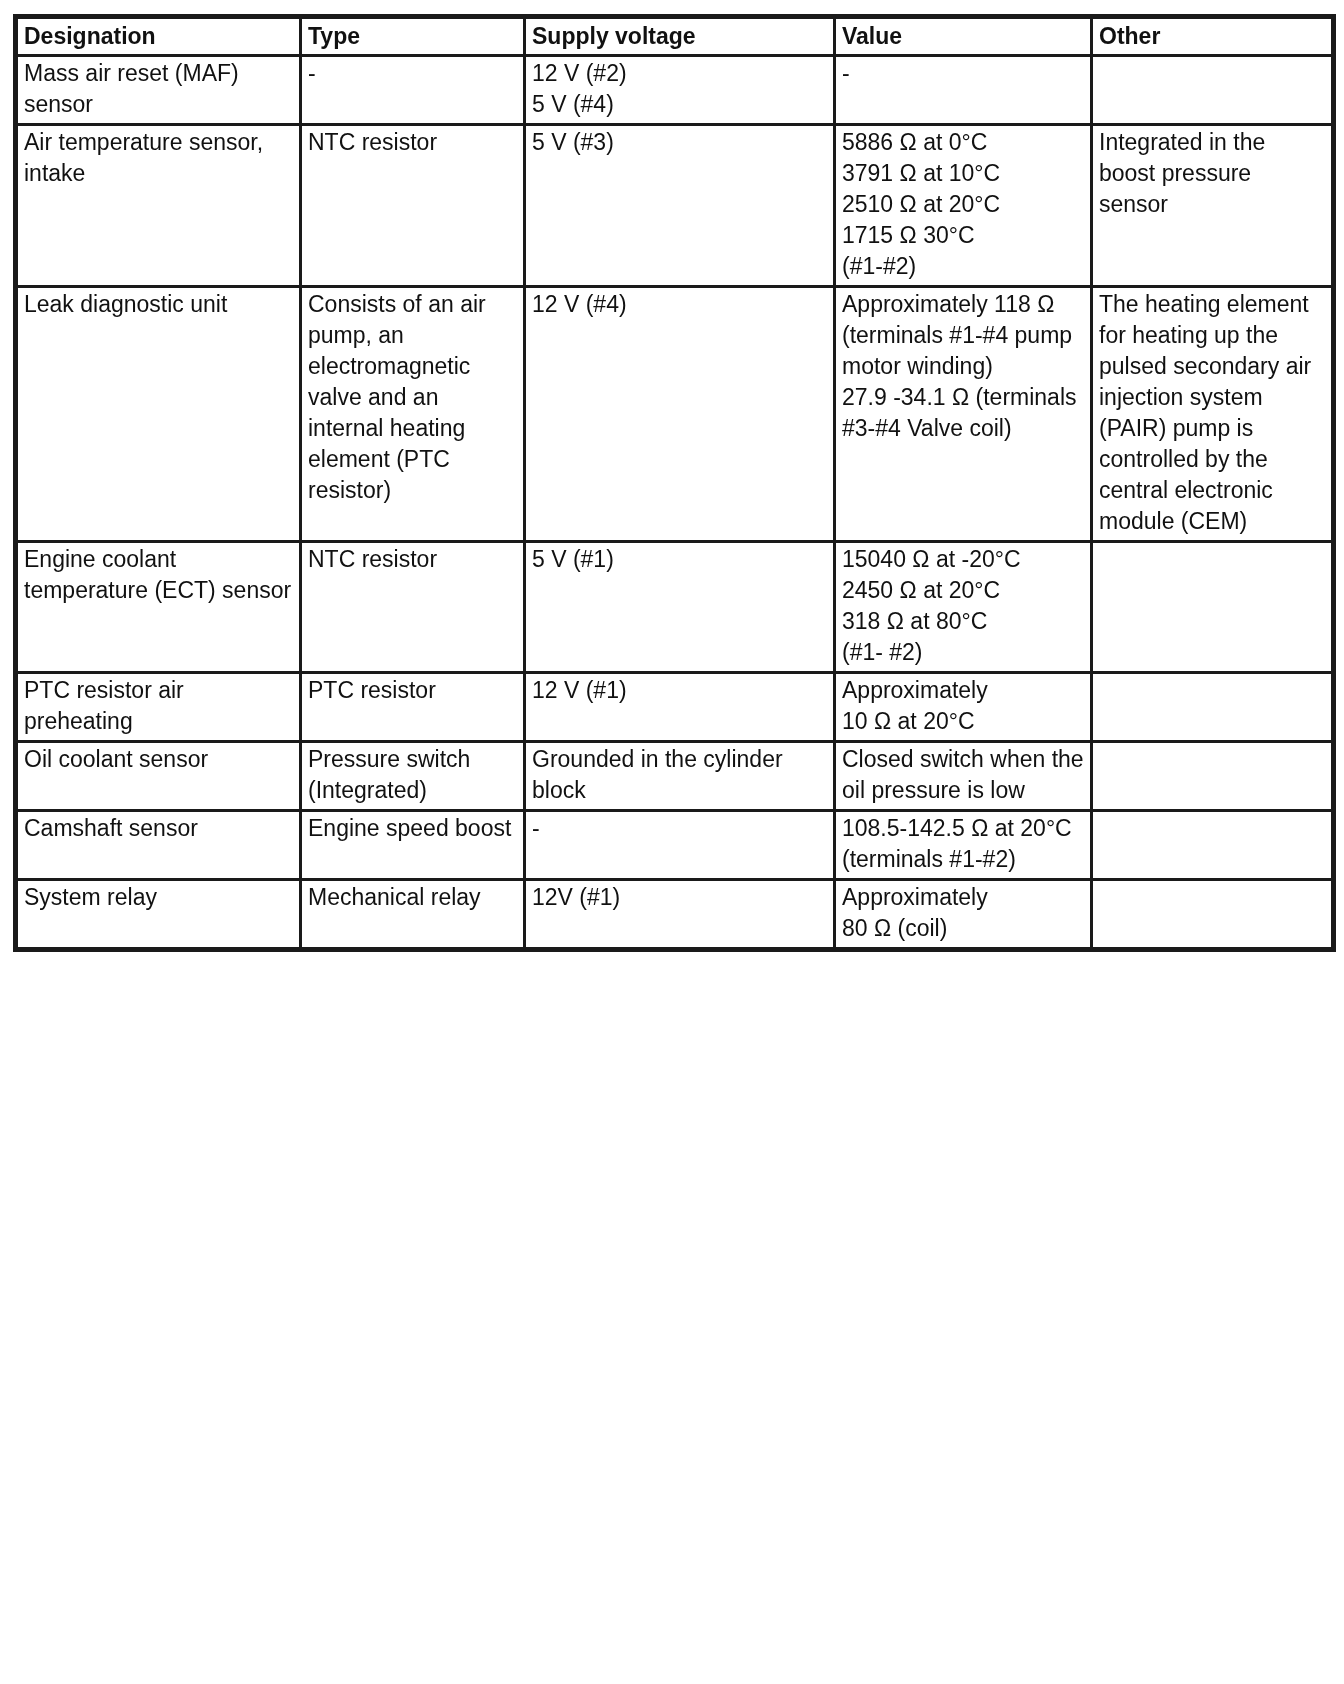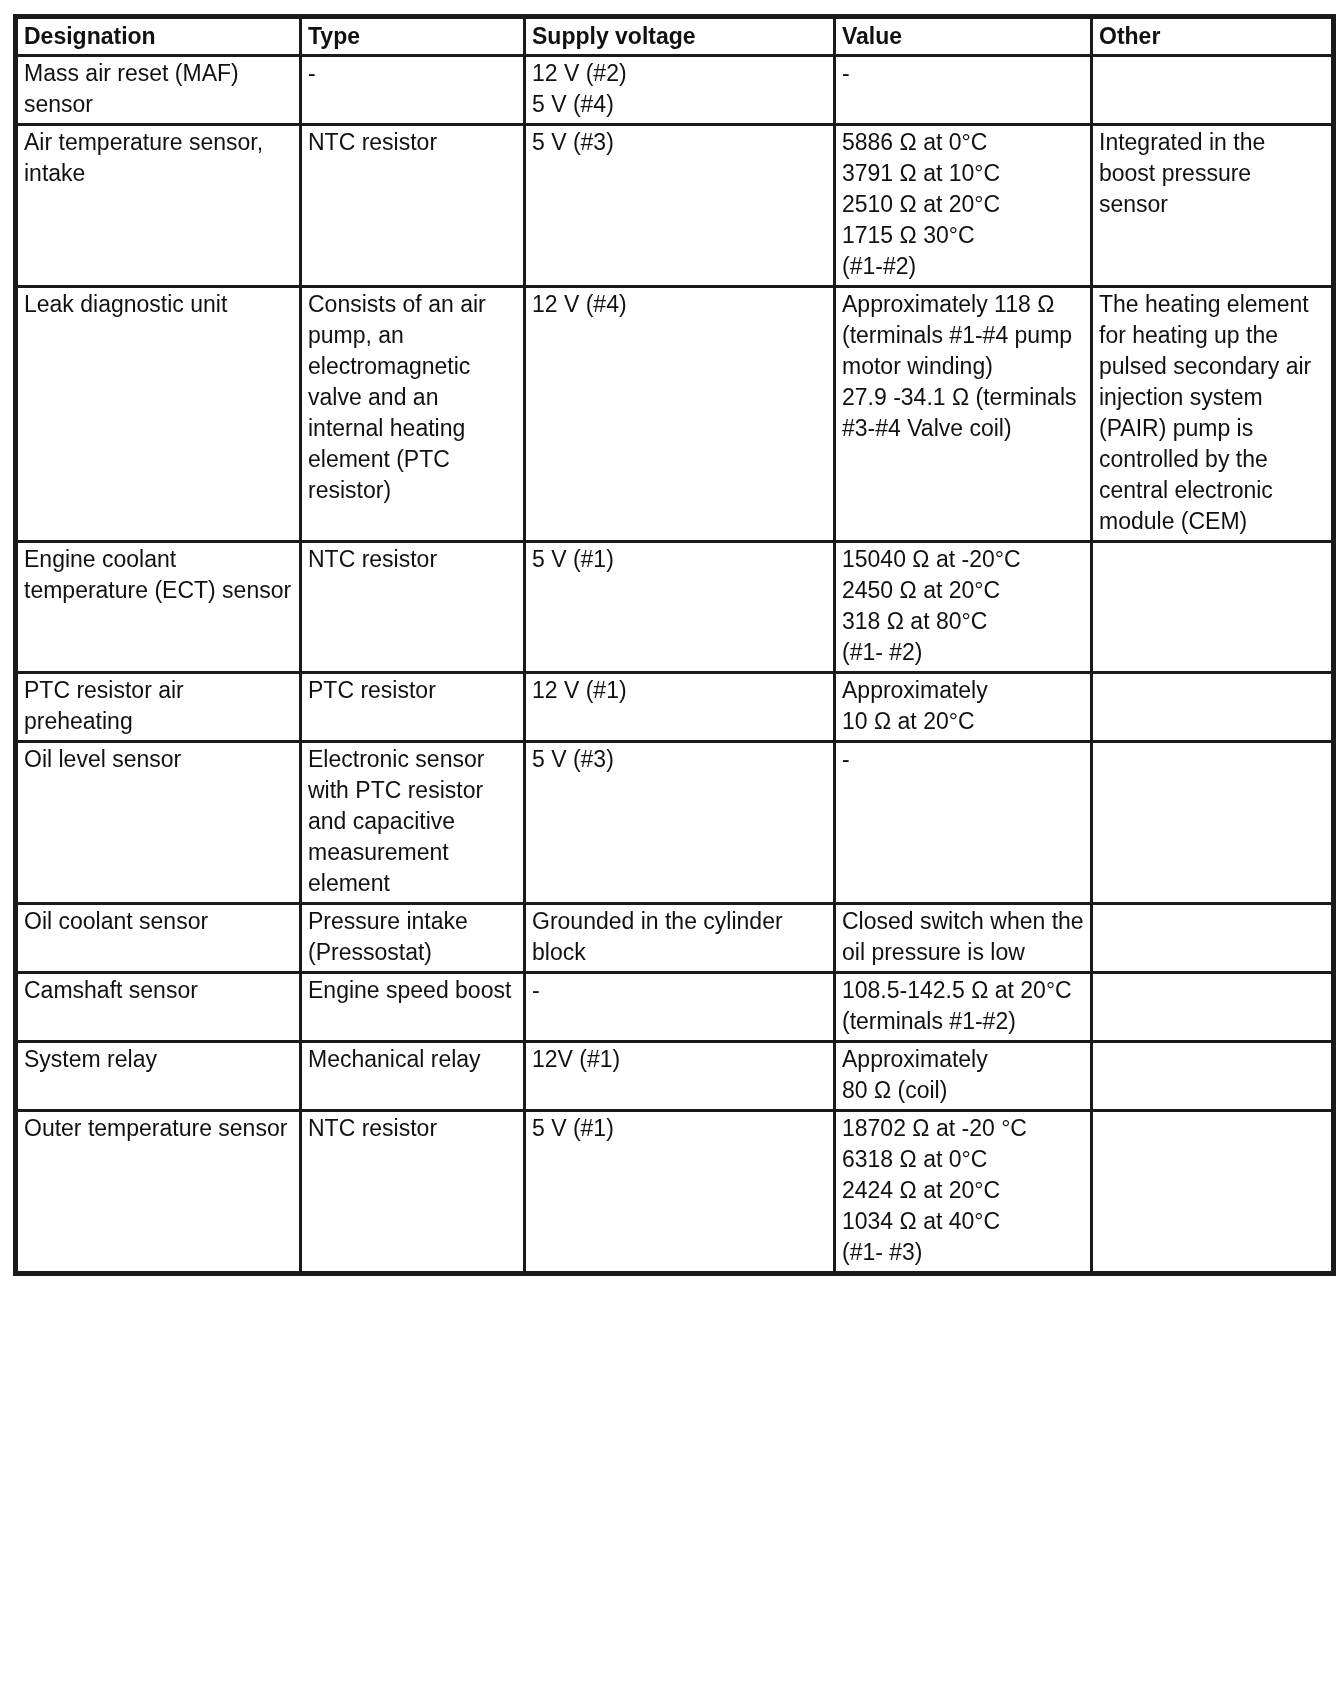--- a/index.html
+++ b/index.html
@@ -107,54 +107,36 @@
       </tr>
       <tr>
         <td>PTC resistor air preheating</td>
         <td>PTC resistor</td>
         <td>12 V (#1)</td>
         <td>Approximately
 10 Ω at 20°C</td>
         <td></td>
       </tr>
       <tr>
-        <td>Oil level sensor</td>
-        <td>Electronic sensor with PTC resistor and capacitive measurement element</td>
-        <td>5 V (#3)</td>
-        <td>-</td>
-        <td></td>
-      </tr>
-      <tr>
         <td>Oil coolant sensor</td>
-        <td>Pressure intake (Pressostat)</td>
+        <td>Pressure switch (Integrated)</td>
         <td>Grounded in the cylinder block</td>
         <td>Closed switch when the oil pressure is low</td>
         <td></td>
       </tr>
       <tr>
         <td>Camshaft sensor</td>
         <td>Engine speed boost</td>
         <td>-</td>
         <td>108.5-142.5 Ω at 20°C (terminals #1-#2)</td>
         <td></td>
       </tr>
       <tr>
         <td>System relay</td>
         <td>Mechanical relay</td>
         <td>12V (#1)</td>
         <td>Approximately
 80 Ω (coil)</td>
         <td></td>
       </tr>
-      <tr>
-        <td>Outer temperature sensor</td>
-        <td>NTC resistor</td>
-        <td>5 V (#1)</td>
-        <td>18702 Ω at -20 °C
-6318 Ω at 0°C
-2424 Ω at 20°C
-1034 Ω at 40°C
-(#1- #3)</td>
-        <td></td>
-      </tr>
     </tbody>
   </table>
 </div>
 
 </body></html>

